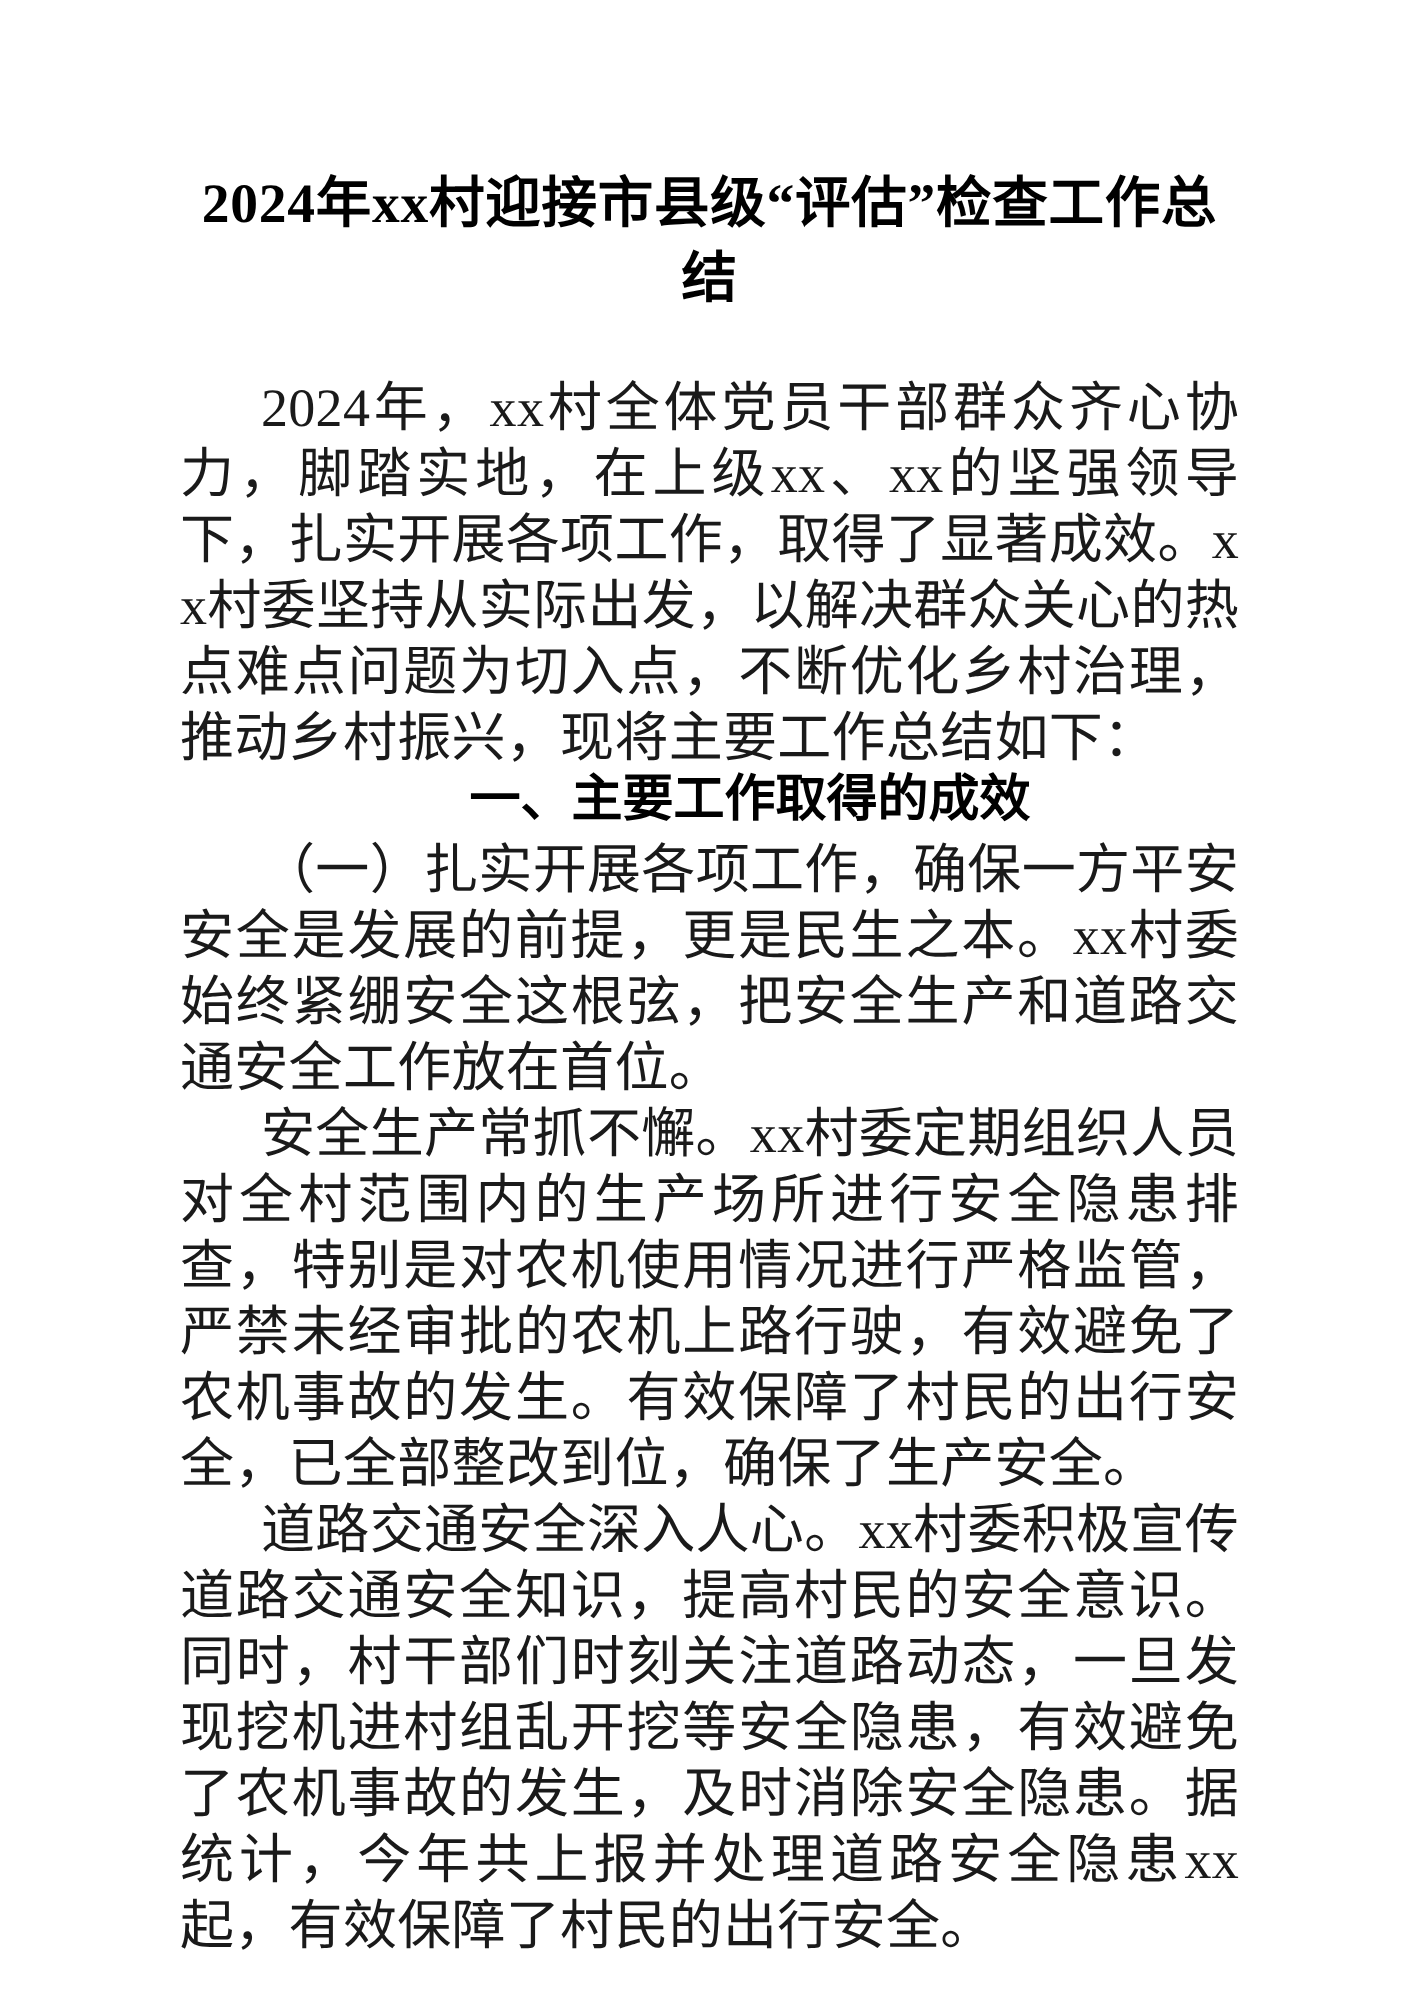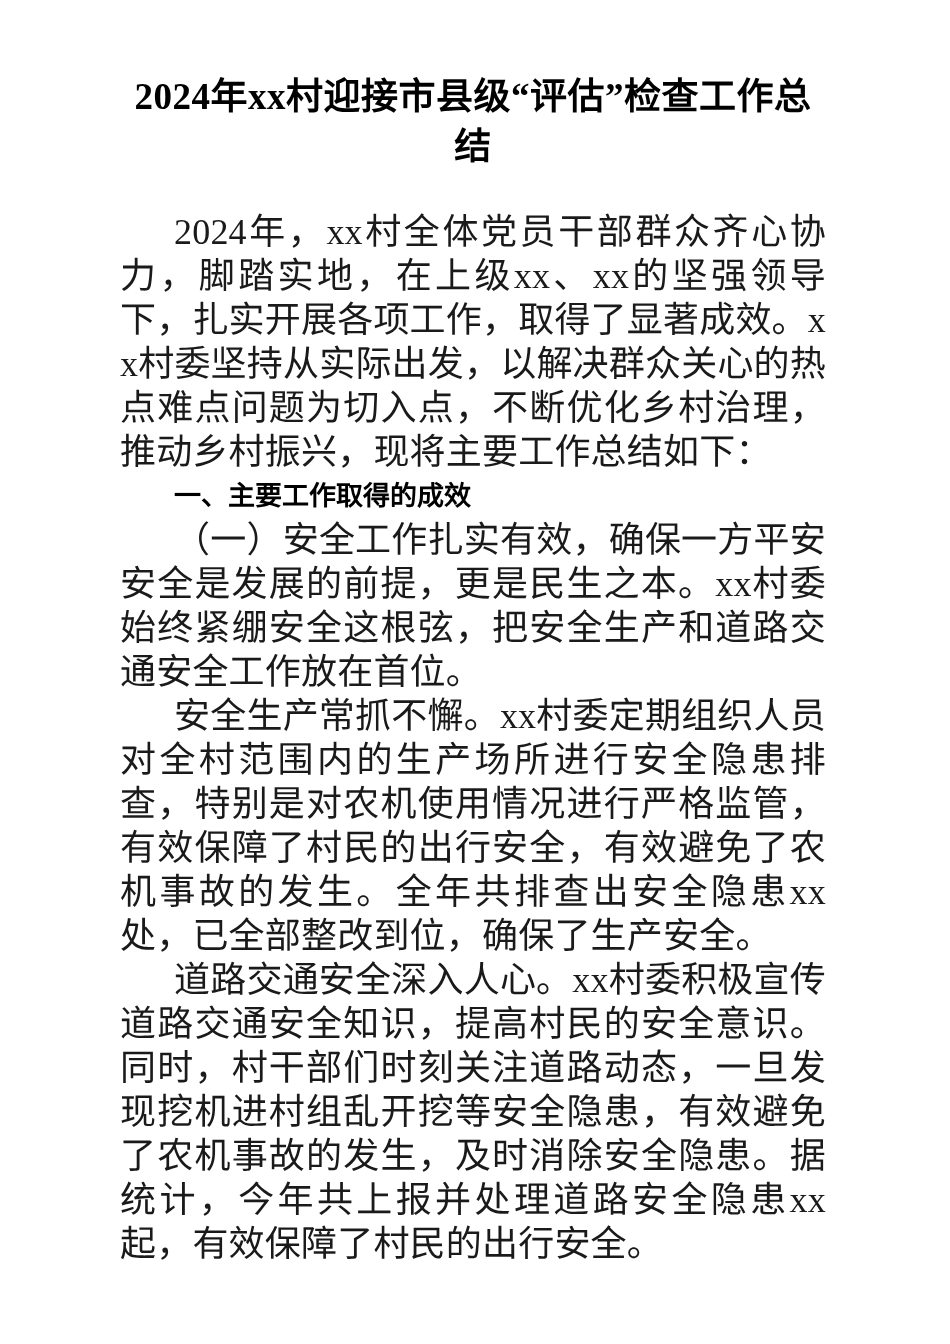--- a/index.html
+++ b/index.html
@@ -29,35 +29,36 @@
 
   
   .doc-title {
     font-family: "Liberation Serif", "DejaVu Serif", serif;
     font-weight: 700;
     font-size: 37px;
     line-height: 50px;
     color: #000000;
     text-align: center;
     margin: 0;
-    padding-top: 72px;
+    padding-top: 112px;
     letter-spacing: 0.5px;
     white-space: normal;
   }
 
   
   .section-heading {
-    font-family: Liberation Serif, serif;
+    font-family: Liberation Mono, monospace;
     font-weight: 700;
-    font-size: 27px;
+    font-size: 34px;
     line-height: 44px;
     color: #000000;
     margin: 0;
     text-indent: 54px;
     letter-spacing: 0px;
+    text-align: center;
   }
 
   
   .para {
     font-family: "Liberation Serif", "DejaVu Serif", serif;
     font-size: 36px;
     line-height: 44px;
     color: #1a1a1a;
     margin: 0;
     text-indent: 54px;
@@ -79,20 +80,20 @@
   <div class="content">
 
     <h1 class="doc-title">2024年xx村迎接市县级“评估”检查工作总结</h1>
 
     <div class="body-start"></div>
 
     <p class="para">2024年，xx村全体党员干部群众齐心协力，脚踏实地，在上级xx、xx的坚强领导下，扎实开展各项工作，取得了显著成效。xx村委坚持从实际出发，以解决群众关心的热点难点问题为切入点，不断优化乡村治理，推动乡村振兴，现将主要工作总结如下：</p>
 
     <h2 class="section-heading">一、主要工作取得的成效</h2>
 
-    <p class="para">（一）安全工作扎实有效，确保一方平安安全是发展的前提，更是民生之本。xx村委始终紧绷安全这根弦，把安全生产和道路交通安全工作放在首位。</p>
+    <p class="para">（一）扎实开展各项工作，确保一方平安安全是发展的前提，更是民生之本。xx村委始终紧绷安全这根弦，把安全生产和道路交通安全工作放在首位。</p>
 
-    <p class="para">安全生产常抓不懈。xx村委定期组织人员对全村范围内的生产场所进行安全隐患排查，特别是对农机使用情况进行严格监管，有效保障了村民的出行安全，有效避免了农机事故的发生。全年共排查出安全隐患xx处，已全部整改到位，确保了生产安全。</p>
+    <p class="para">安全生产常抓不懈。xx村委定期组织人员对全村范围内的生产场所进行安全隐患排查，特别是对农机使用情况进行严格监管，严禁未经审批的农机上路行驶，有效避免了农机事故的发生。有效保障了村民的出行安全，已全部整改到位，确保了生产安全。</p>
 
     <p class="para">道路交通安全深入人心。xx村委积极宣传道路交通安全知识，提高村民的安全意识。同时，村干部们时刻关注道路动态，一旦发现挖机进村组乱开挖等安全隐患，有效避免了农机事故的发生，及时消除安全隐患。据统计，今年共上报并处理道路安全隐患xx起，有效保障了村民的出行安全。</p>
 
   </div>
 </div>
 
 </body></html>

